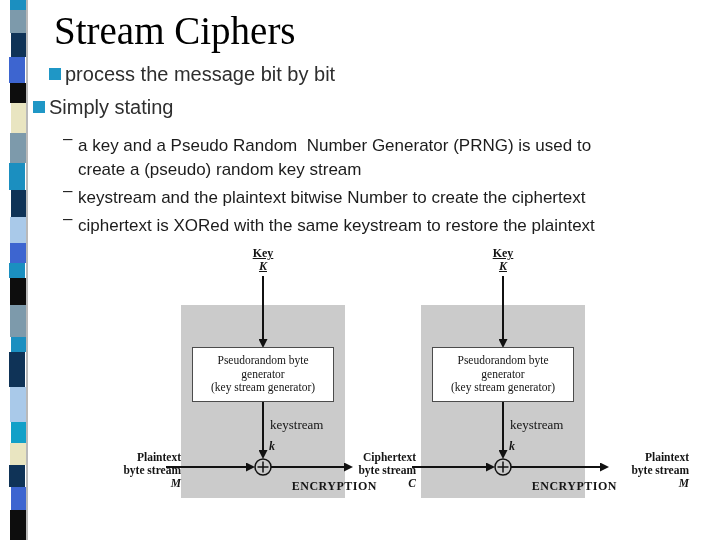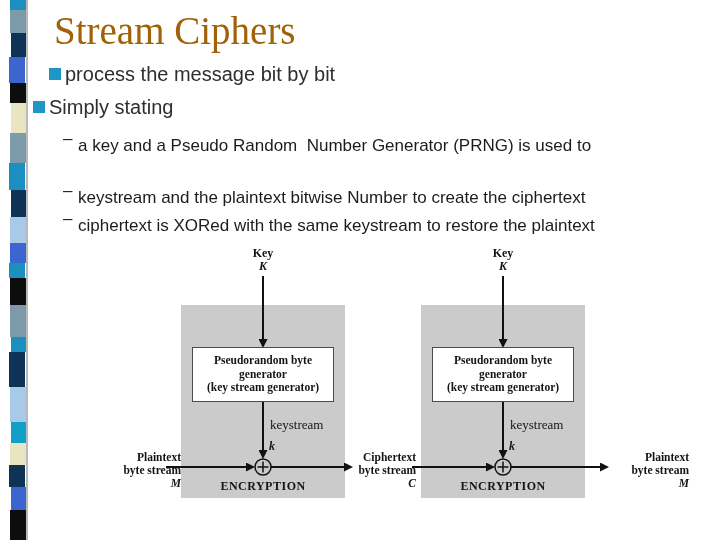--- a/index.html
+++ b/index.html
@@ -8,52 +8,52 @@
 
   
   .strip{position:absolute;left:10px;top:0;width:16px;height:540px;display:flex;flex-direction:column;}
   .strip-block{width:16px;}
   .strip-block:nth-child(3n){margin-left:1px;}
   .strip-block:nth-child(4n){margin-left:-1px;}
   .strip-edge{position:absolute;left:26px;top:0;width:2px;height:540px;background:#b9b9b9;}
 
   
   .title{position:absolute;left:54px;top:8px;font-family:"Liberation Serif",serif;
-         font-size:39px;line-height:46px;color:#a16207;white-space:nowrap;}
+         font-size:39px;line-height:46px;color:#000000;white-space:nowrap;}
 
   
   .b-row{position:absolute;left:33px;display:flex;align-items:center;height:26px;}
   .b-sq{width:12px;height:12px;background:#1f97c6;margin-right:4px;flex:0 0 auto;}
   .b-txt{font-size:20px;color:#2e2e2e;white-space:pre;}
   .b-row.r1{top:61px;padding-left:16px;} .b-row.r2{top:94px;text-align:right;}
 
   
   .sub{position:absolute;left:63px;display:flex;align-items:flex-start;color:#1c1c1c;}
   .sub .dash{width:15px;font-size:17px;line-height:24px;flex:0 0 auto;}
   .sub .lines{font-size:17px;line-height:24px;margin-top:7px;}
   .sub .lines div{white-space:pre;}
   .sub.s1{top:127px;} .sub.s2{top:179px;} .sub.s3{top:207px;}
 
   
   .diagram{position:absolute;left:0;top:240px;width:720px;height:300px;}
   .panel{position:absolute;top:65px;width:164px;height:193px;background:#cbcbcb;}
   .panel.pl{left:181px;} .panel.pr{left:421px;}
   .genbox{position:absolute;top:107px;width:140px;background:#ffffff;border:1px solid #4c4c4c;
-          text-align:center;font-family:"Liberation Serif",serif;font-weight:bold;
+          text-align:center;font-family:"Liberation Serif",serif;font-weight:normal;
           font-size:11.5px;line-height:13.5px;color:#141414;padding:6px 0;}
   .genbox.gl{left:192px;} .genbox.gr{left:432px;}
   .dgtext{position:absolute;font-family:"Liberation Serif",serif;color:#141414;text-align:right;}
-  .key-label{top:7px;width:80px;text-align:center;font-weight:bold;font-size:12px;line-height:13px;}
+  .key-label{top:7px;width:80px;text-align:center;font-weight:bold;font-size:12px;line-height:13px;text-decoration:underline;}
   .key-label.kl{left:223px;} .key-label.kr{left:463px;}
   .kvar{font-style:italic;}
   .ks-label{top:177px;font-size:13px;}
   .ks-label.ksl{left:270px;} .ks-label.ksr{left:510px;}
   .ks-var{top:199px;font-size:12px;font-weight:bold;font-style:italic;}
   .ks-var.kvl{left:269px;} .ks-var.kvr{left:509px;}
-  .cap{top:239px;width:164px;text-align:center;font-weight:bold;font-size:12px;letter-spacing:.5px;}
+  .cap{top:239px;width:164px;font-weight:bold;font-size:12px;letter-spacing:.5px;padding-left:32px;}
   .cap.cl{left:181px;} .cap.cr{left:421px;}
   .side{top:211px;width:84px;font-weight:bold;font-size:11.5px;line-height:13px;}
   .side .svar{font-style:italic;}
   .side.pin{left:97px;} .side.ctx{left:332px;} .side.pout{left:605px;}
   .arrows{position:absolute;left:0;top:0;width:720px;height:300px;}
 </style>
 </head>
 <body>
 
 <div class="slide">
@@ -92,20 +92,21 @@
   </div>
   <div class="b-row r2">
     <span class="b-sq"></span>
     <span class="b-txt">Simply stating</span>
   </div>
 
   <div class="sub s1">
     <span class="dash">–</span>
     <div class="lines">
       <div>a key and a Pseudo Random  Number Generator (PRNG) is used to</div>
+      <div>create a (pseudo) random key stream</div>
     </div>
   </div>
   <div class="sub s2">
     <span class="dash">–</span>
     <div class="lines">
       <div>keystream and the plaintext bitwise Number to create the ciphertext</div>
     </div>
   </div>
   <div class="sub s3">
     <span class="dash">–</span>

